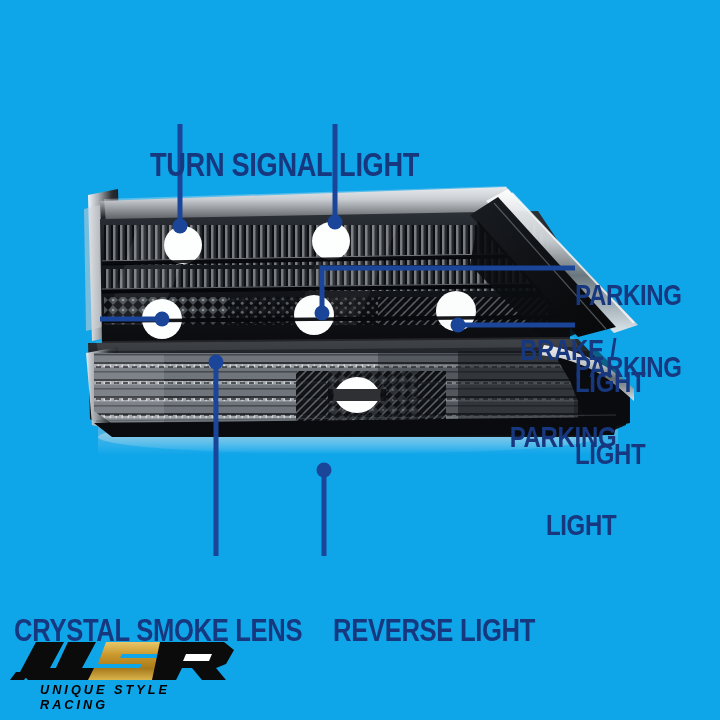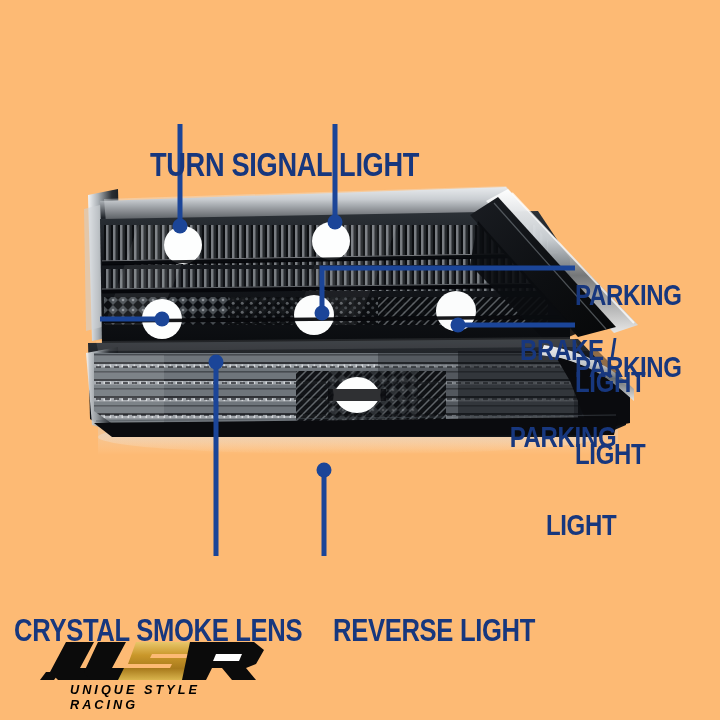--- a/index.html
+++ b/index.html
@@ -1,19 +1,19 @@
 <!DOCTYPE html>
 <html><head>
 <meta charset="utf-8">
 <style>
   html,body{margin:0;padding:0;background:#ffffff;}
   body{width:720px;height:720px;position:relative;overflow:hidden;
        font-family:"Liberation Sans","DejaVu Sans",sans-serif;}
 
-  #stage{position:absolute;left:0;top:0;width:720px;height:720px;background:#fdba74;}
+  #stage{position:absolute;left:0;top:0;width:720px;height:720px;background:#0ea5e9;}
 
   
   .lbl{position:absolute;color:#17377e;font-weight:700;
        font-family:"Liberation Sans","DejaVu Sans",sans-serif;
        letter-spacing:-0.4px;line-height:0.97;white-space:pre;
        transform:scaleX(0.80);-webkit-font-smoothing:antialiased;}
   .lbl.L{transform-origin:left center;}
   .lbl.R{transform-origin:right center;}
 
   #lbl-turn   {left:150px; top:82px;  font-size:34px;}
@@ -26,21 +26,21 @@
   .lbl span{display:block;}
 
   
   #leaders{position:absolute;left:0;top:0;width:720px;height:720px;
            pointer-events:none;}
 
   
   #product{position:absolute;left:78px;top:175px;width:560px;height:345px;}
 
   
-  #logo{position:absolute;left:40px;top:638px;width:240px;height:62px;}
+  #logo{position:absolute;left:10px;top:638px;width:240px;height:62px;}
   #logo-word{position:absolute;left:30px;top:44px;font-size:13.5px;
              font-weight:700;font-style:italic;color:#000;letter-spacing:3.2px;
              transform:scaleX(0.94);transform-origin:left center;
              font-family:"Liberation Sans","DejaVu Sans",sans-serif;}
 </style>
 </head>
 <body>
 
 <div id="stage">
 

